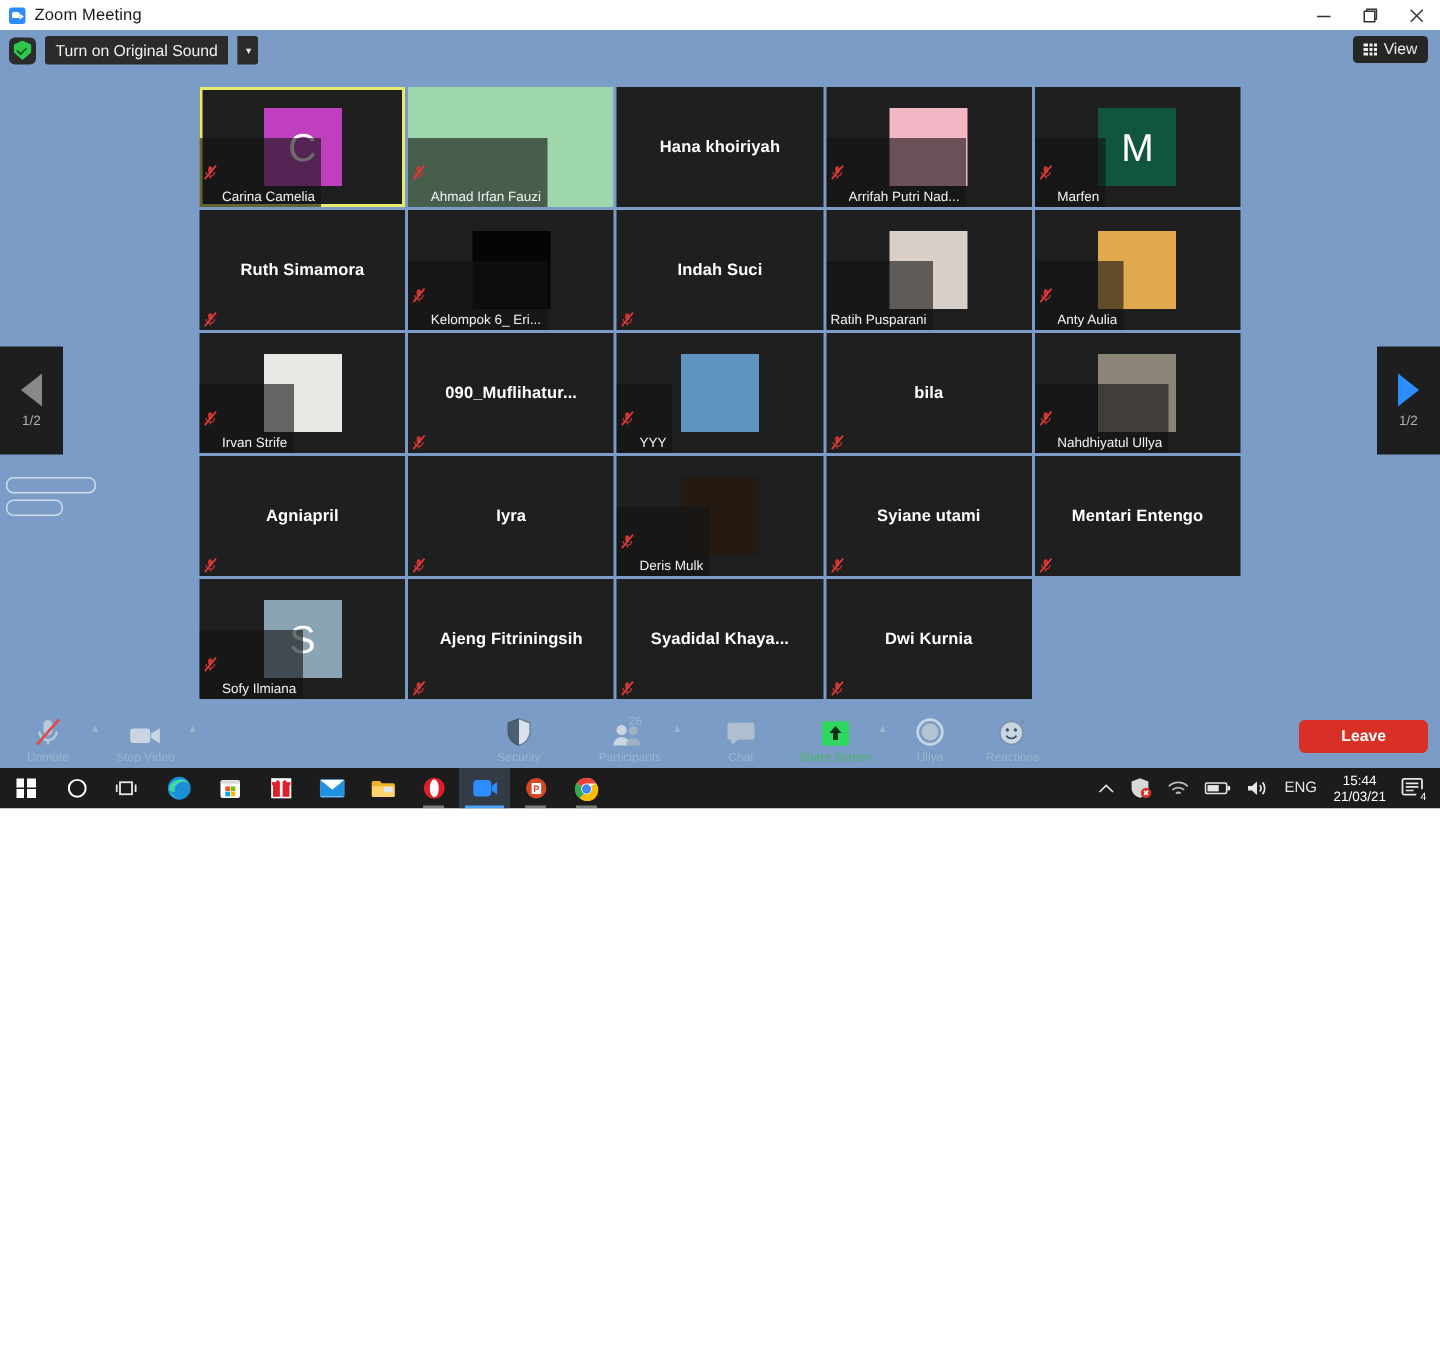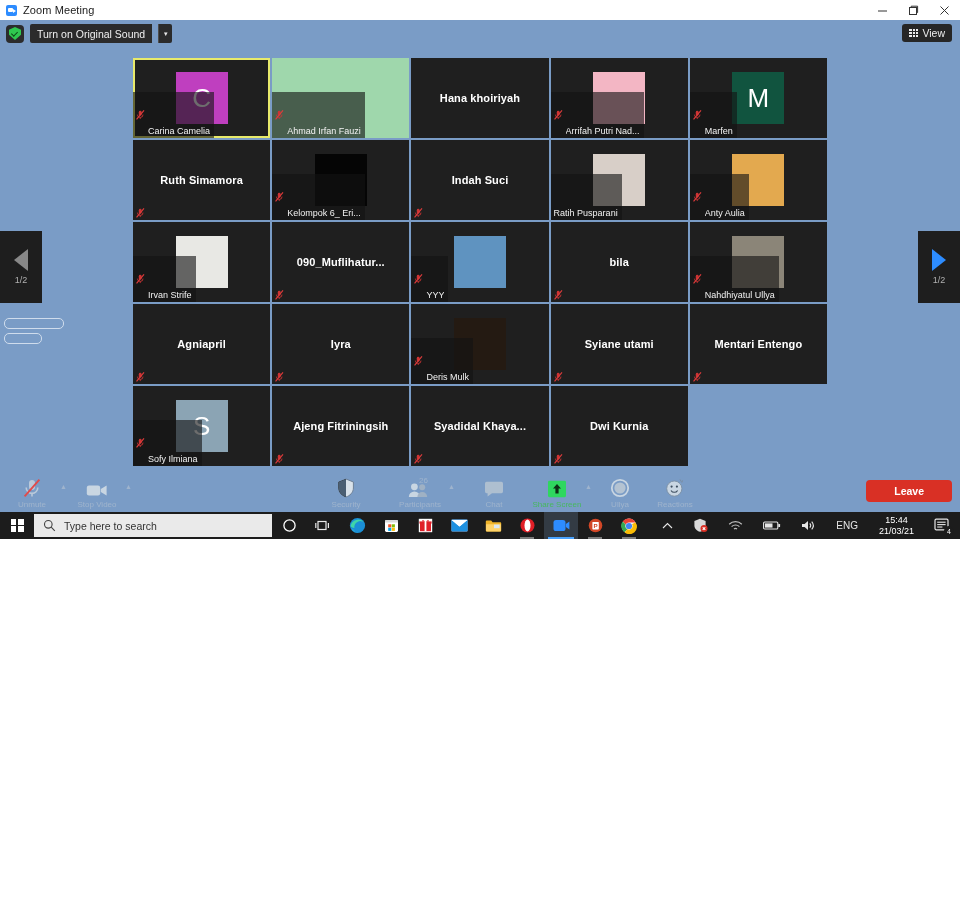--- a/index.html
+++ b/index.html
@@ -214,21 +214,21 @@
   .tb-app.active::after {
     content: ""; position: absolute; left: 4px; right: 4px; bottom: 0;
     height: 2px; background: #4aa3ff;
   }
   .tb-app.open::after {
     content: ""; position: absolute; left: 10px; right: 10px; bottom: 0;
     height: 2px; background: #7a7a7a;
   }
   #tray {
     position: absolute; right: 0; top: 0; height: 27px;
-    display: flex; align-items: center; gap: 10px; padding-right: 4px; justify-content: center;
+    display: flex; align-items: center; gap: 0px; padding-right: 4px; justify-content: center;
   }
   #tray .ti {
     height: 27px; display: flex; align-items: center; justify-content: center;
     padding: 0 5px; color: #e6e6e6; font-size: 10px;
   }
   #tray .clock {
     display: flex; flex-direction: column; align-items: center; justify-content: center;
     line-height: 1.15; color: #ffffff; font-size: 9px; padding: 0 6px;
   }
   #tray .notif {
@@ -669,27 +669,20 @@
 
 <div id="taskbar">
   <div id="start-btn">
     <span class="winlogo">
         <i></i>
         <i></i>
         <i></i>
         <i></i>
       </span>
   </div>
-  <div id="tb-search">
-    <svg width="13" height="13" viewBox="0 0 13 13">
-      <circle cx="5.3" cy="5.3" r="3.8" fill="none" stroke="#444" stroke-width="1.1"></circle>
-      <line x1="8.2" y1="8.2" x2="11.8" y2="11.8" stroke="#444" stroke-width="1.1"></line>
-    </svg>
-    <span>Type here to search</span>
-  </div>
 
   <div class="tb-app">
     <svg width="15" height="15" viewBox="0 0 15 15">
         <circle cx="7.5" cy="7.5" r="5.6" fill="none" stroke="#ffffff" stroke-width="1.3"></circle>
       </svg>
   </div>
   <div class="tb-app">
     <svg width="16" height="14" viewBox="0 0 16 14">
       <rect x="3" y="2.5" width="8" height="8" fill="none" stroke="#e9e9e9" stroke-width="1.2"></rect>
       <line x1="0.8" y1="4" x2="0.8" y2="9" stroke="#e9e9e9" stroke-width="1.2"></line>

